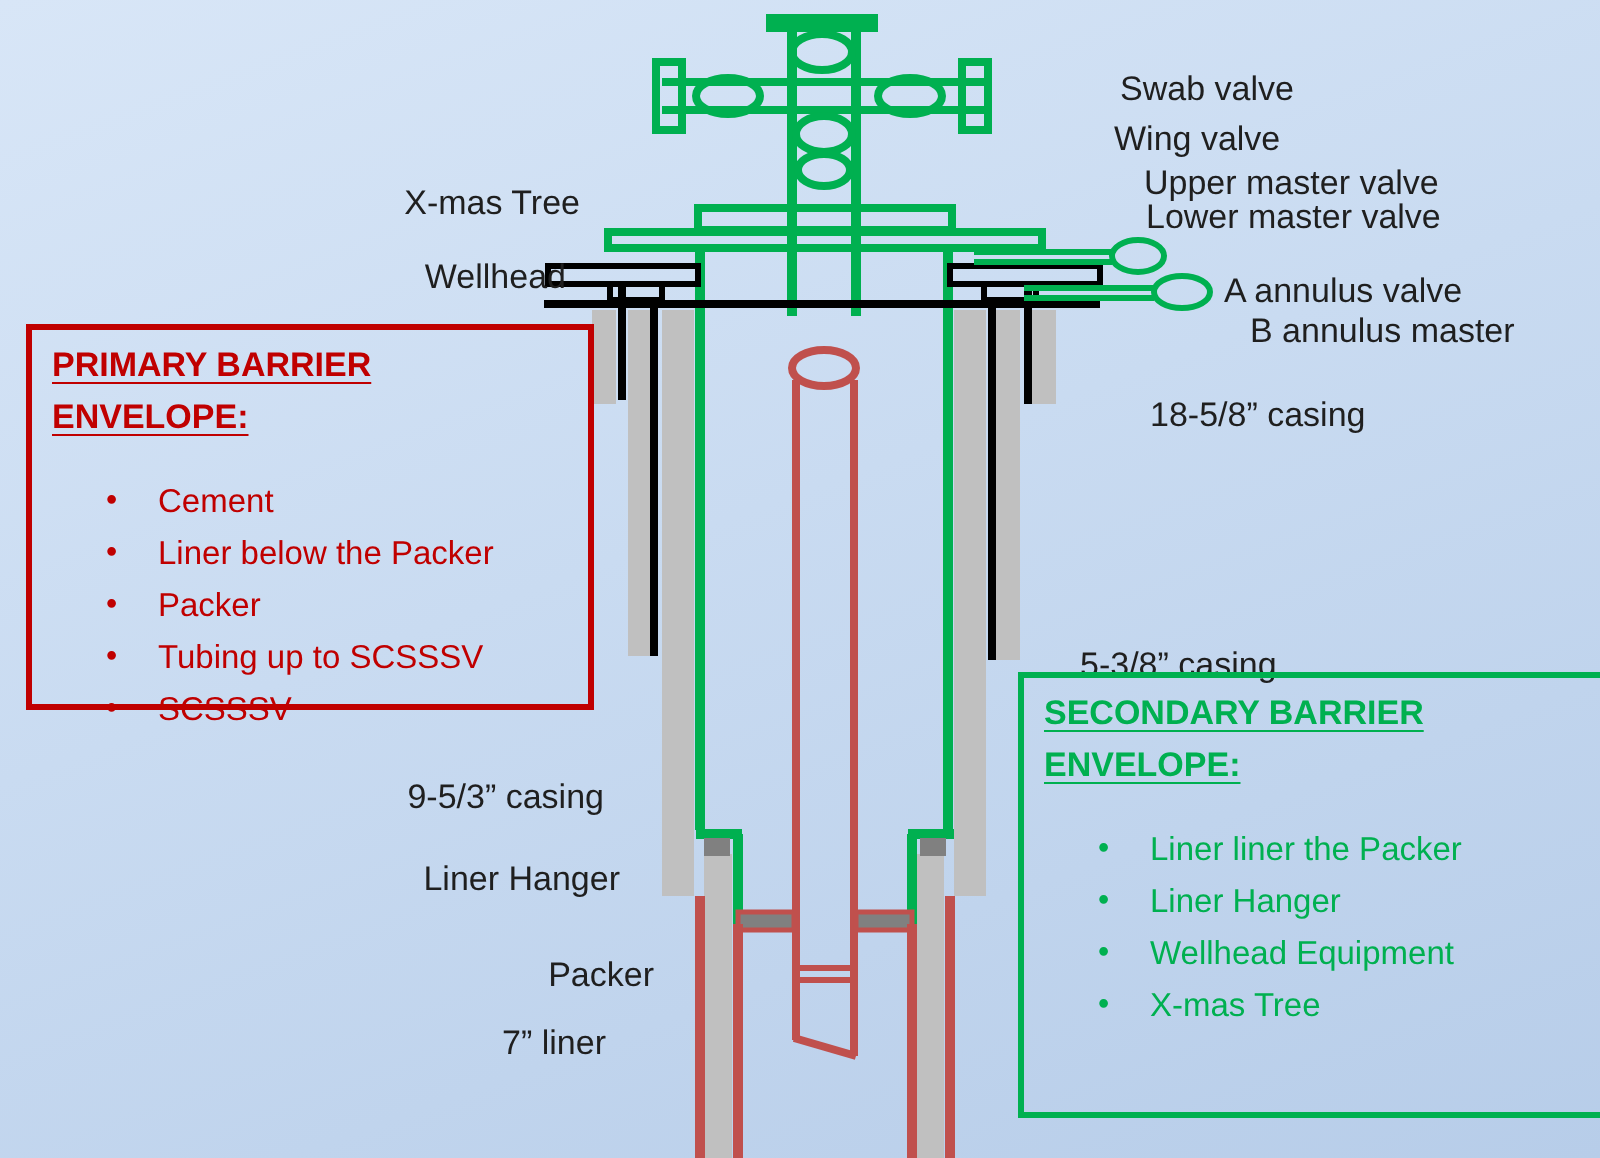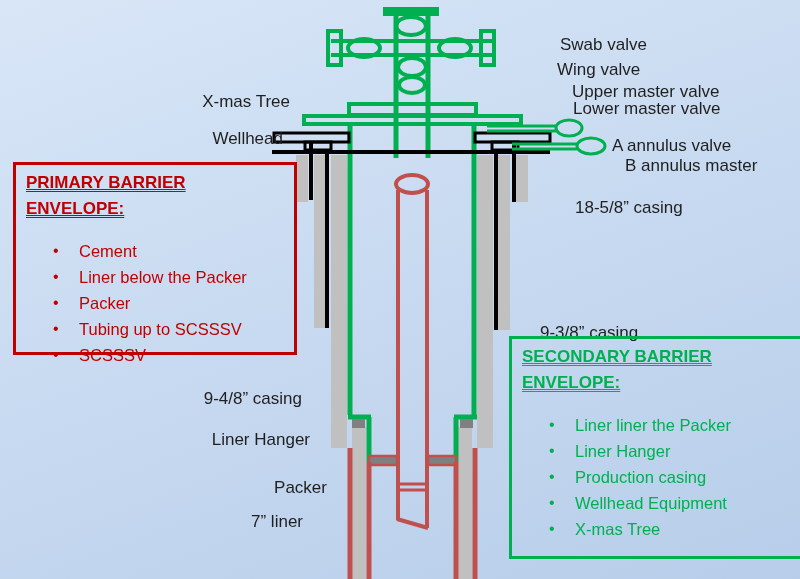--- a/index.html
+++ b/index.html
@@ -47,21 +47,21 @@
   .box.redbox{
     left:13px;top:162px;width:284px;height:193px;
     border-color:var(--barrier-red,#c00000);
     color:var(--barrier-red,#c00000);
   }
   .box.greenbox{
     left:509px;top:336px;width:319px;height:223px;
     border-color:var(--tree-green,#00b050);
     color:var(--tree-green,#00b050);
   }
-  .box-title{font-size:17px;font-weight:bold;line-height:26px;text-decoration:underline;}
+  .box-title{font-size:17px;font-weight:bold;line-height:26px;}
   .box-title span{text-decoration:underline;text-underline-offset:3px;}
   .box ul{list-style:none;margin:16px;padding:0;}
   .box li{
     position:relative;
     padding-left:37px;
     font-size:16.5px;
     line-height:26px;
   }
   .box li::before{
     content:"\2022";
@@ -154,22 +154,22 @@
 
   <span class="lbl" style="right:510px;top:77px">X-mas Tree</span>
   <span class="lbl" style="right:517px;top:114px">Wellhead</span>
   <span class="lbl" style="left:560px;top:20px">Swab valve</span>
   <span class="lbl" style="left:557px;top:45px">Wing valve</span>
   <span class="lbl" style="left:573px;top:84px">Lower master valve</span>
   <span class="lbl" style="left:572px;top:67px">Upper master valve</span>
   <span class="lbl" style="left:612px;top:121px">A annulus valve</span>
   <span class="lbl" style="left:625px;top:141px">B annulus master</span>
   <span class="lbl" style="left:575px;top:183px">18-5/8” casing</span>
-  <span class="lbl" style="left:540px;top:308px">9-3/8” casing</span>
-  <span class="lbl" style="right:498px;top:374px">9-4/8” casing</span>
+  <span class="lbl" style="left:540px;top:308px">5-3/8” casing</span>
+  <span class="lbl" style="right:498px;top:374px">9-5/3” casing</span>
   <span class="lbl" style="right:490px;top:415px">Liner Hanger</span>
   <span class="lbl" style="right:473px;top:463px">Packer</span>
   <span class="lbl" style="right:497px;top:497px">7” liner</span>
 
   <div class="box redbox">
     <div class="box-title">
       <span>PRIMARY BARRIER</span><br>
       <span>ENVELOPE:</span>
     </div>
     <ul>
@@ -182,19 +182,18 @@
   </div>
 
   <div class="box greenbox">
     <div class="box-title">
       <span>SECONDARY BARRIER</span><br>
       <span>ENVELOPE:</span>
     </div>
     <ul>
       <li>Liner liner the Packer</li>
       <li>Liner Hanger</li>
-      <li>Production casing</li>
       <li>Wellhead Equipment</li>
       <li>X-mas Tree</li>
     </ul>
   </div>
 
 </div>
 
 </body></html>

